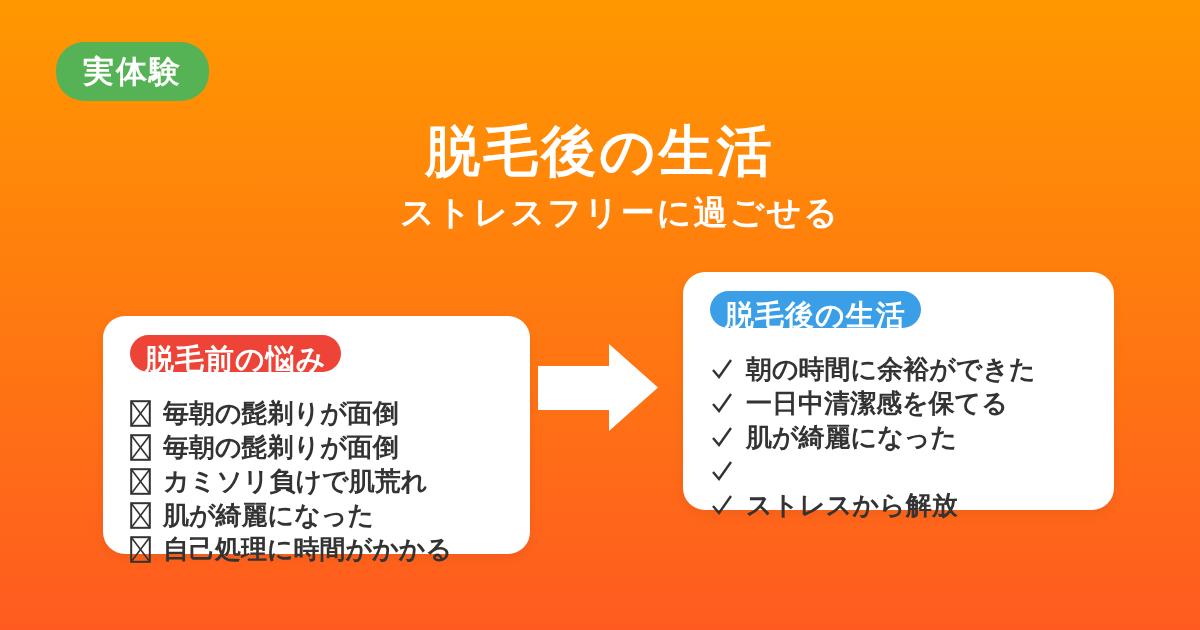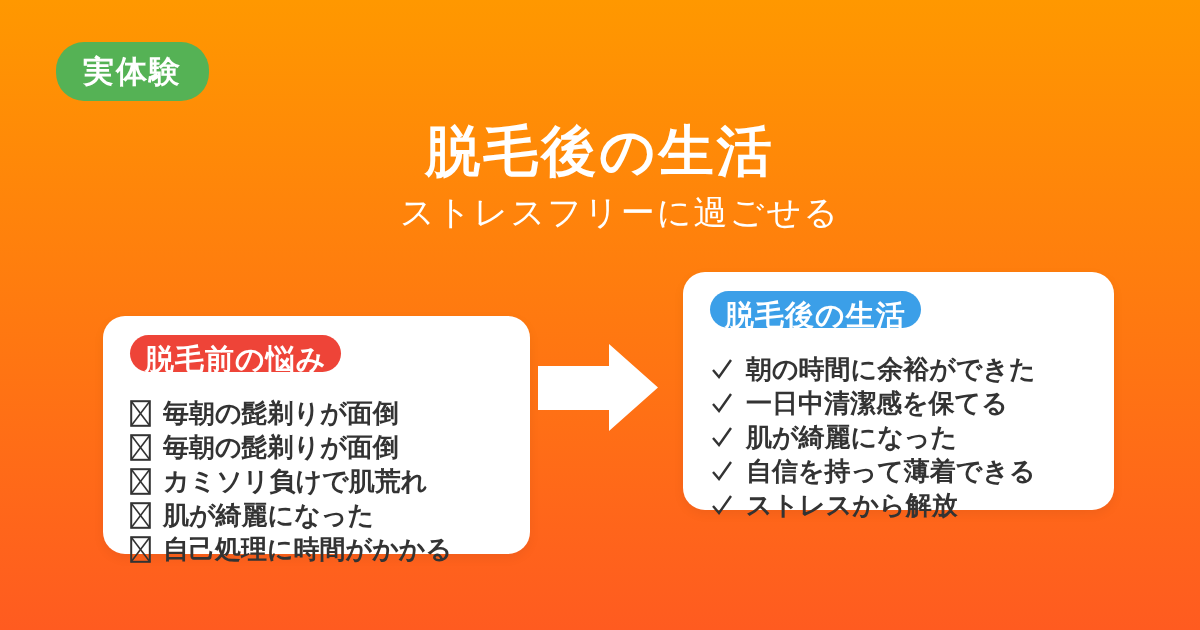--- a/index.html
+++ b/index.html
@@ -46,21 +46,21 @@
     letter-spacing: 3px;
   }
   .subtitle {
     position: absolute;
     left: 0; right: 0;
     top: 192px;
     text-align: center;
     color: #fff;
     font-size: 34px;
     line-height: 40px;
-    font-weight: 400;
+    font-weight: 700;
     letter-spacing: 2px;
     padding-left: 40px;
   }
 
   
   .card {
     position: absolute;
     top: 272px;
     height: 238px;
     background: var(--card_bg, #fff);
@@ -237,21 +237,20 @@
           </span>
           <span class="item-text">肌が綺麗になった</span>
         </li>
 
         <li class="list-item">
           <span class="marker">
             <svg width="24" height="24" viewBox="0 0 24 24" aria-hidden="true">
               <path d="M3 13 L9 20 L21 3" fill="none" stroke="currentColor" stroke-width="2.4"></path>
             </svg>
           </span>
-          <span class="item-text">自信を持って薄着できる</span>
         </li>
 
         <li class="list-item">
           <span class="marker">
             <svg width="24" height="24" viewBox="0 0 24 24" aria-hidden="true">
               <path d="M3 13 L9 20 L21 3" fill="none" stroke="currentColor" stroke-width="2.4"></path>
             </svg>
           </span>
           <span class="item-text">ストレスから解放</span>
         </li>

